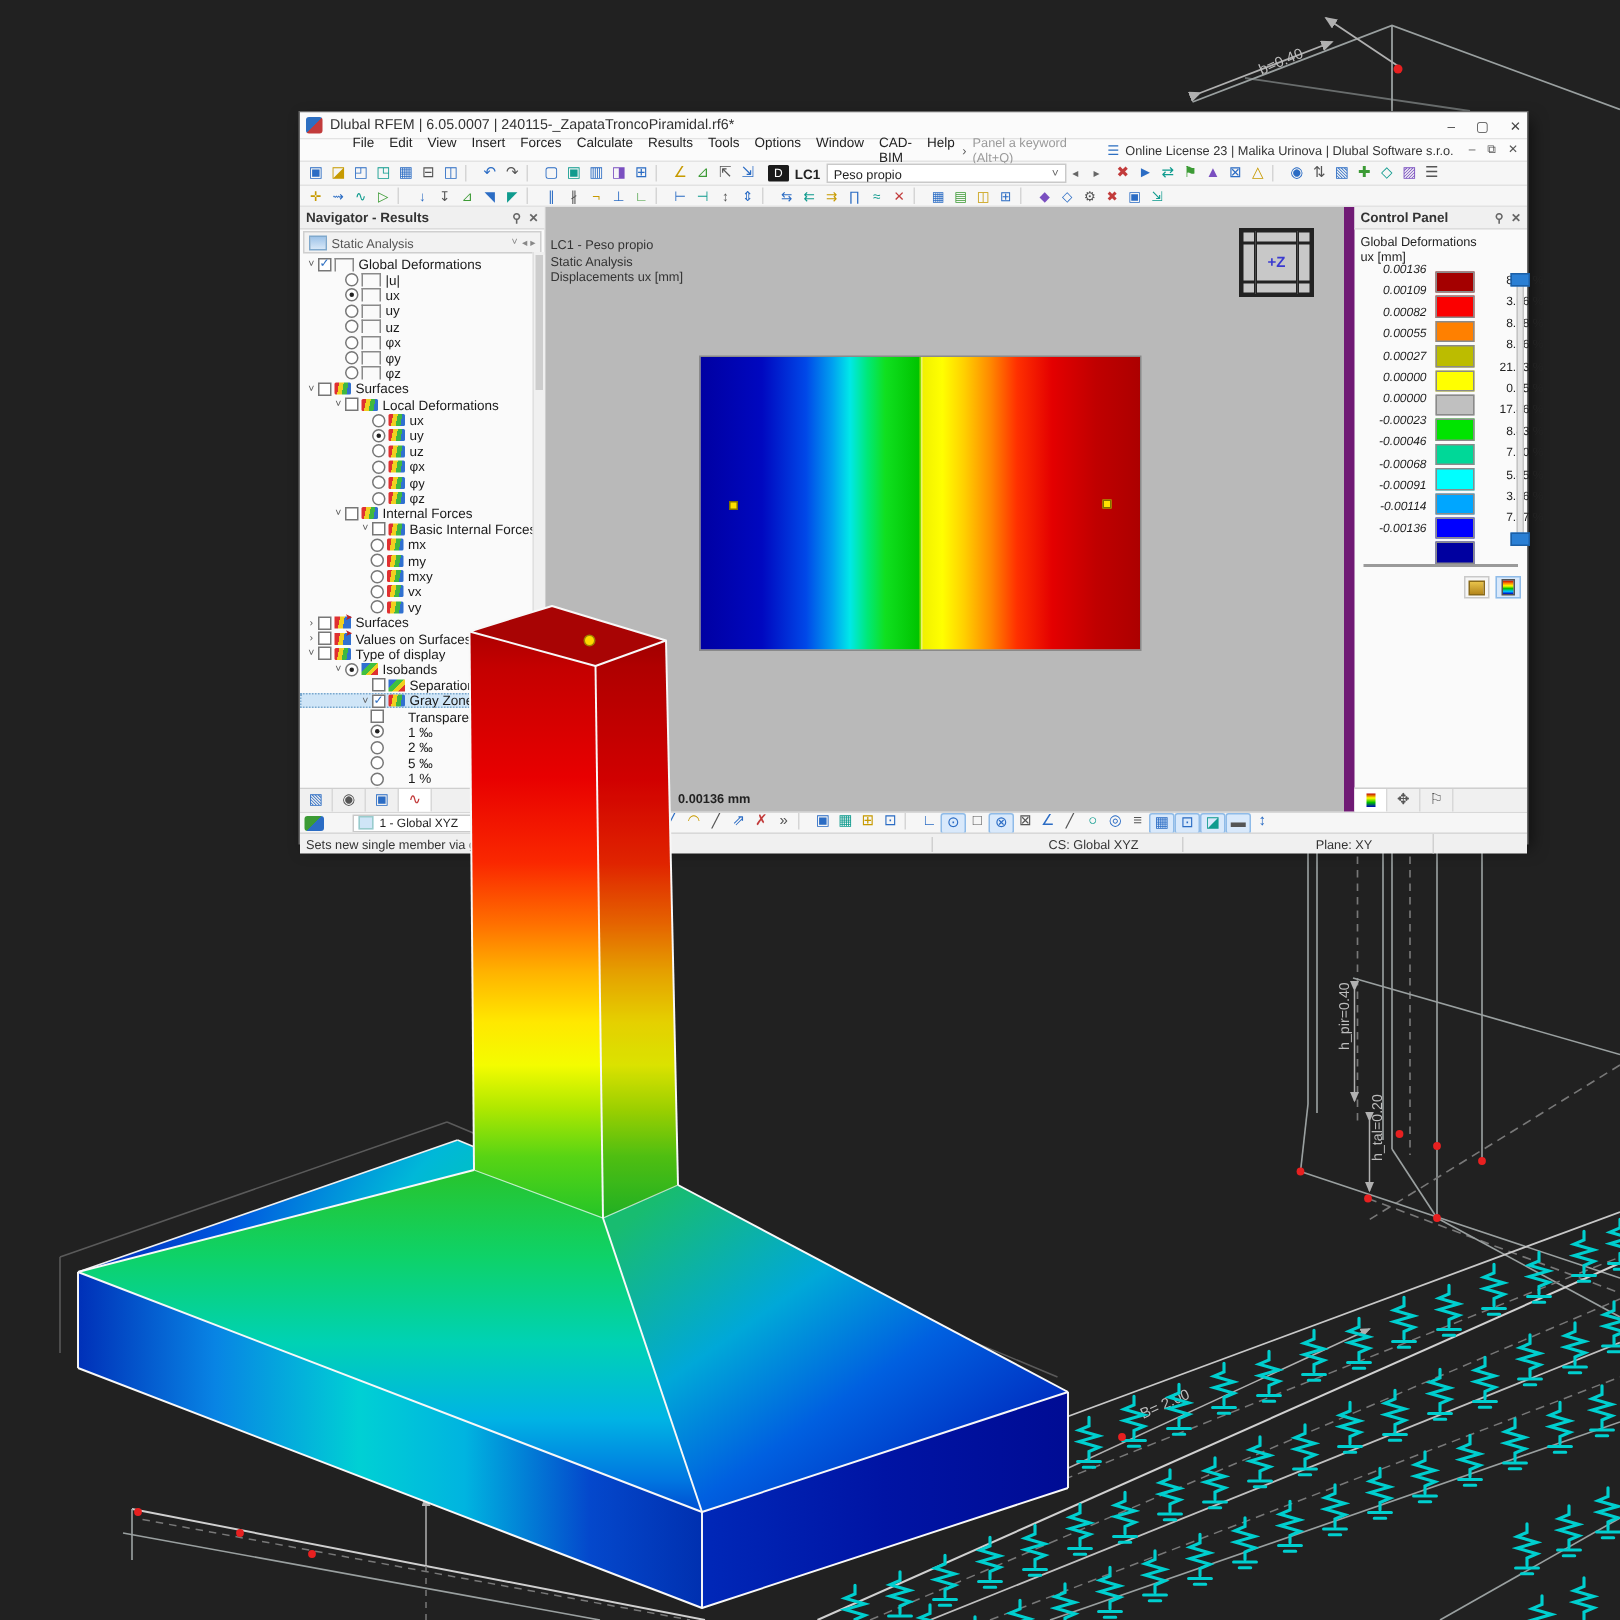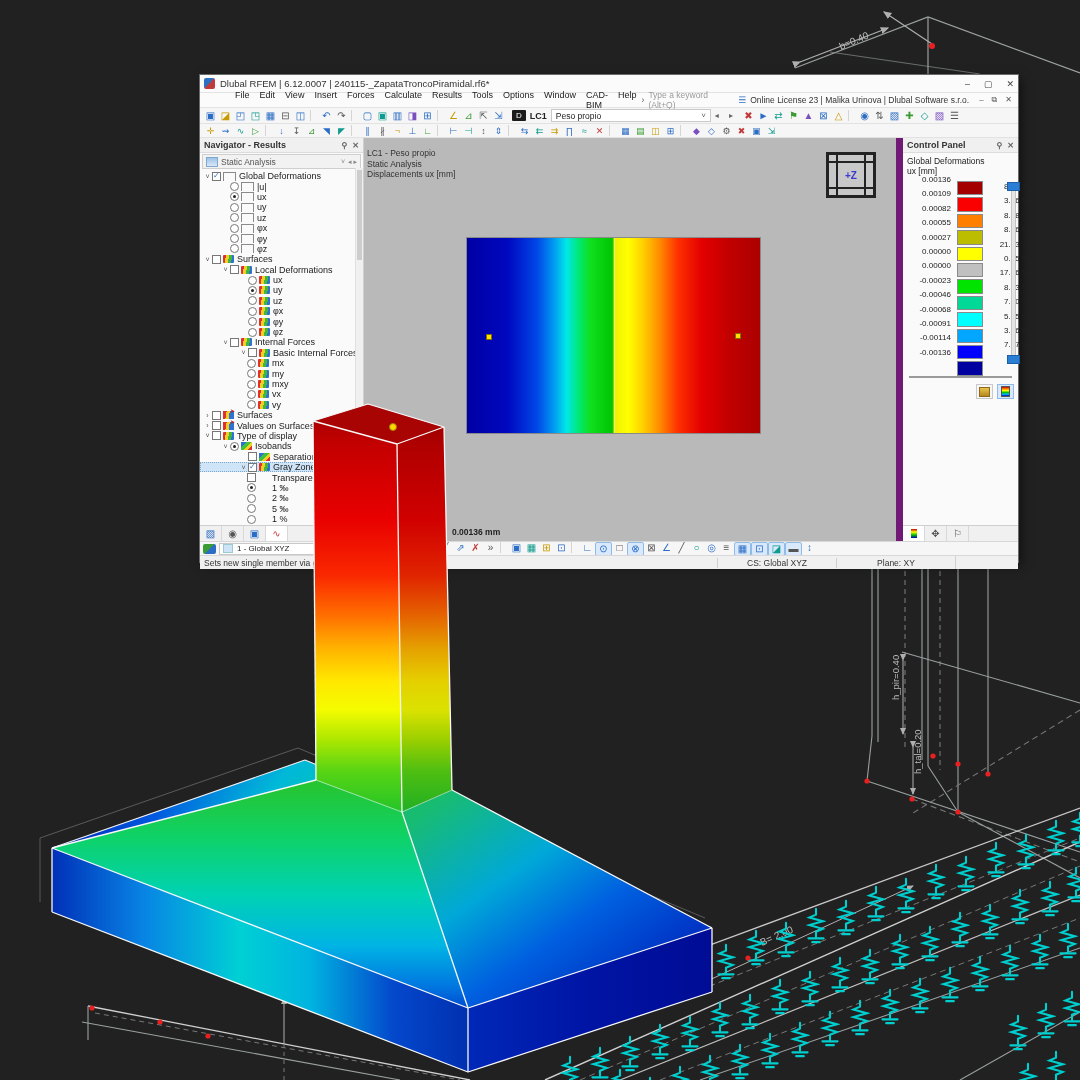--- a/index.html
+++ b/index.html
@@ -75,67 +75,67 @@
   .ticon.iso{background:linear-gradient(135deg,#3070d0 0 30%,#40c040 30% 55%,#f0d020 55% 75%,#e03030 75% 100%);}
   .ticon.none{background:transparent;}
   .tlabel{overflow:hidden;text-overflow:clip;}
   .vscroll{position:absolute;right:0;top:30px;bottom:16px;width:7px;background:#f0f0f0;border-left:1px solid #e0e0e0;}
   .vscroll::after{content:"";position:absolute;left:1px;right:1px;top:2px;height:90px;background:#cdcdcd;}
   .ptabs{height:15px;border-top:1px solid #cfcfcf;background:#f0f0f0;display:flex;align-items:stretch;}
   .ptab{width:21px;display:flex;align-items:center;justify-content:center;border-right:1px solid #d8d8d8;font-size:9px;}
   .ptab.act{background:#fff;}
   
   .viewport{flex:1;background:#b9b9b9;position:relative;overflow:hidden;}
-  .vinfo{position:absolute;left:3px;top:10px;font-size:8.5px;color:#333;line-height:10.5px;}
+  .vinfo{position:absolute;left:3px;top:20px;font-size:8.5px;color:#333;line-height:10.5px;}
   .axiscube{position:absolute;right:20px;top:14px;width:46px;height:42px;
             display:grid;grid-template-columns:9px 1fr 9px;grid-template-rows:8px 1fr 8px;
             background:#c8c8c8;border:2px solid #222;}
   .axiscube div{border:1px solid #222;}
   .axiscube .cz{display:flex;align-items:center;justify-content:center;color:#3a3ad0;font-weight:bold;font-size:10px;}
   .plot{position:absolute;left:102px;top:99px;width:293px;height:195px;border:1px solid #8a8a8a;
         background:linear-gradient(90deg,#0000a2 0%,#0008c0 14%,#0048e8 24%,#00a0f0 30%,#00e8e8 34%,
            #00e878 38%,#10e020 42%,#00c400 49.6%,#f0f000 50.4%,#ffff00 55%,#ffd000 60%,#ff8800 66%,
            #ff3000 72%,#e40000 80%,#c00000 90%,#ac0000 100%);}
   .plot .midline{position:absolute;left:50%;top:0;bottom:0;width:1px;background:rgba(255,255,255,.45);}
   .ydot{position:absolute;width:4px;height:4px;background:#ffe000;border:1px solid #807000;}
   .maxlabel{position:absolute;left:88px;bottom:4px;font-size:8.5px;color:#222;font-weight:bold;}
   
   .subt{padding:3px 4px 0 4px;font-size:8.5px;color:#222;line-height:10px;}
   .scale{position:absolute;left:2px;top:42px;right:2px;height:190px;font-size:8px;color:#222;}
   .vals{position:absolute;left:0;top:0;width:46px;text-align:right;}
-  .vals div{height:14.4px;line-height:14.4px;}
+  .vals div{height:14.4px;line-height:14.4px;font-style:italic;}
   .vals{transform:translateY(-7.2px);}
   .swatches{position:absolute;left:52px;top:1px;width:26px;}
   .swatches div{height:12.4px;margin-bottom:2px;border:1px solid #8a8a8a;}
   .pcts{position:absolute;left:82px;top:0;width:42px;text-align:right;}
   .pcts div{height:14.4px;line-height:14.4px;}
   .slider{position:absolute;right:-1px;top:2px;width:9px;height:182px;}
   .slider .trk{position:absolute;left:3px;top:4px;bottom:4px;width:3px;background:#e4e4e4;border:1px solid #c4c4c4;}
   .slider .hnd{position:absolute;left:-1px;width:11px;height:7px;background:#2a7fd4;border:1px solid #1b5fa6;}
   .slider .hnd.top{top:0}.slider .hnd.bot{bottom:0}
   .divline{position:absolute;left:6px;right:6px;top:238px;height:0;border-top:2px solid #9a9a9a;}
   .pbtns{position:absolute;right:4px;top:246px;display:flex;gap:4px;}
   .pbtn{width:15px;height:13px;border:1px solid #c9c9c9;background:#f6f6f6;display:flex;align-items:center;justify-content:center;}
   .pbtn.on{border:1px solid #8fbbe8;background:#d9e9fb;}
   .pbtn .bucket{width:9px;height:8px;background:linear-gradient(#e8c34a,#b5871c);border:1px solid #8a6a18;}
   .pbtn .scalebtn{width:7px;height:9px;background:linear-gradient(#c00000,#ff8000,#ffff00,#00c000,#00c8ff,#0000c0);border:1px solid #555;}
   .ptabs2{position:absolute;left:0;right:0;bottom:0;height:15px;border-top:1px solid #cfcfcf;background:#f0f0f0;display:flex;}
   .ptab-colors{width:6px;height:9px;background:linear-gradient(#c00000,#ffff00,#00c000,#0000c0);}
   
-  .botbar{height:13px;background:#f6f6f6;border-top:1px solid #d8d8d8;display:flex;align-items:center;padding:0 3px;overflow:hidden;}
+  .botbar{height:13px;background:#f6f6f6;border-top:1px solid #d8d8d8;display:flex;align-items:center;padding:0 3px;overflow:hidden;gap:16px;}
   .bicon1{width:13px;height:10px;flex:none;background:linear-gradient(135deg,#3c9b35 0 50%,#2b6cc4 50% 100%);border-radius:2px;margin-right:3px;}
   .cs-combo{flex:none;display:flex;align-items:center;gap:4px;background:#fff;border:1px solid #c9c9c9;height:10px;
             padding:0 3px;font-size:8px;min-width:95px;}
   .cs-combo .sw{width:8px;height:7px;background:#cfe5f7;border:1px solid #9cc;}
   .cs-combo .dd{margin-left:auto;color:#777;font-size:7px;}
   .statusbar{height:13px;background:#f0f0f0;border-top:1px solid #d8d8d8;display:flex;align-items:center;
              font-size:8.5px;color:#333;}
   .statusbar .hint{padding-left:4px;}
   .statusbar .sp{flex:1}
-  .statusbar .cell{border-left:1px solid #d0d0d0;width:118px;text-align:center;flex:none;}
+  .statusbar .cell{border-left:1px solid #d0d0d0;width:118px;text-align:center;flex:none;padding-left:48px;}
   .statusbar .tail{width:62px;flex:none;border-left:1px solid #d0d0d0;height:100%;}
   
   #fem-model{position:absolute;left:0;top:0;z-index:30;pointer-events:none;}
 </style>
 </head>
 <body>
 
 <div id="stage">
 
   <svg id="bg-scene" width="1080" height="1080" viewBox="0 0 1080 1080">
@@ -272,21 +272,21 @@
         <circle cx="92" cy="1008" r="2.6"></circle>
       <circle cx="160" cy="1022" r="2.6"></circle>
         <circle cx="208" cy="1036" r="2.6"></circle>
     </g>
   </svg>
 
   <div class="win">
 
     <div class="titlebar">
       <span class="appicon"></span>
-      <span class="title">Dlubal RFEM | 6.12.0007 | 240115-_ZapataTroncoPiramidal.rf6*</span>
+      <span class="title">Dlubal RFEM | 6.05.0007 | 240115-_ZapataTroncoPiramidal.rf6*</span>
       <span class="winbtns">
         <span>–</span>
         <span>▢</span>
         <span>✕</span>
       </span>
     </div>
 
     <div class="menubar">
       <span class="menus">
 
@@ -298,21 +298,21 @@
           <span class="menu">Calculate</span>
           <span class="menu">Results</span>
           <span class="menu">Tools</span>
           <span class="menu">Options</span>
           <span class="menu">Window</span>
           <span class="menu">CAD-BIM</span>
           <span class="menu">Help</span>
         </span>
       <span class="searchbox">
         <span class="car">›</span>
-        <span>Type a keyword (Alt+Q)</span>
+        <span>Panel a keyword (Alt+Q)</span>
       </span>
       <span class="license">
         <span class="lic-icon">☰</span>
         <span>Online License 23 | Malika Urinova | Dlubal Software s.r.o.</span>
       </span>
       <span class="docbtns">
         <span>–</span>
         <span>⧉</span>
         <span>✕</span>
       </span>

